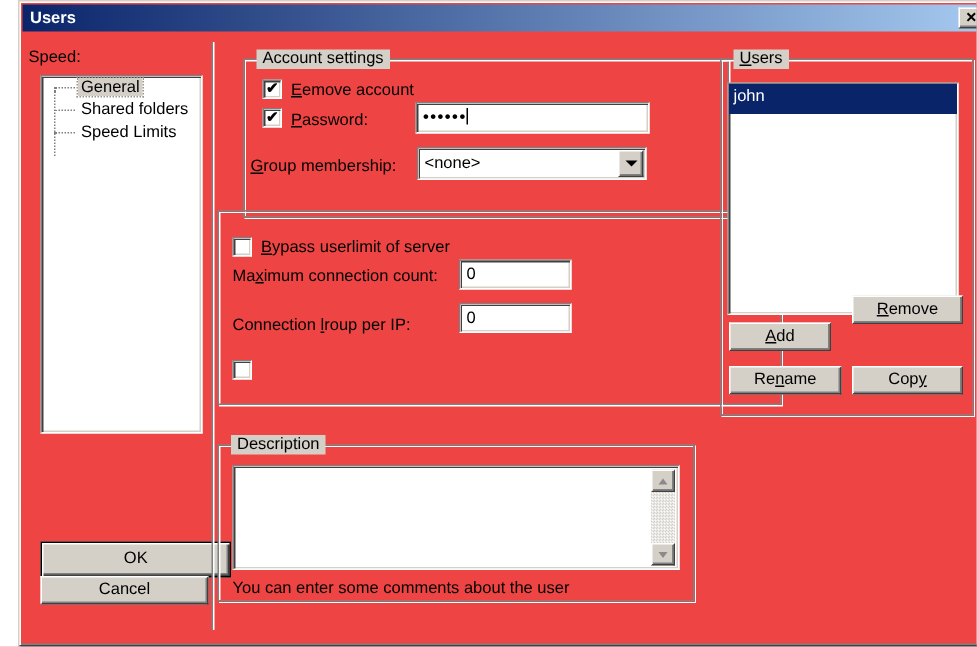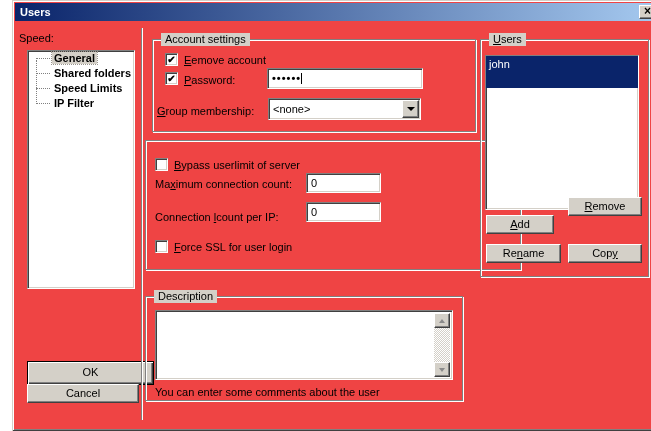--- a/index.html
+++ b/index.html
@@ -67,30 +67,30 @@
     position:absolute; top:1px; right:1px; bottom:1px; width:17px; background:#d4d0c8;
     border:1px solid; border-color:#fff #404040 #404040 #fff;
     box-shadow: inset -1px -1px 0 #808080;
   }
   .arrow-down {
     position:absolute; left:50%; top:50%; margin:-2px 0 0 -4px;
     width:0; height:0; border-left:4px solid transparent; border-right:4px solid transparent;
     border-top:4px solid #000;
   }
 
-  .tree { position:absolute; left:15px; top:50px; width:108px; height:239px;font-weight:bold; }
+  .tree { position:absolute; left:15px; top:50px; width:108px; height:239px; }
   .tree-vline { position:absolute; left:8px; top:9px; height:44px; border-left:1px dotted #808080; }
   .tree-item { position:relative; height:15px; line-height:14px; padding-left:24px; white-space:nowrap; cursor:default; }
   .tree-item::before { content:""; position:absolute; left:8px; top:7px; width:14px; border-top:1px dotted #808080; }
   .tree-item:first-child { margin-top:2px; }
   .tree-item .tree-text { padding:0 2px; }
   .tree-item.selected .tree-text { background:#d4d0c8; outline:1px dotted #9a968e; }
 
   .userlist { position:absolute; left:4px; top:15px; width:154px; height:155px; }
-  .userlist-row { height:32px; line-height:16px; padding-left:3px; cursor:default; }
+  .userlist-row { height:20px; line-height:16px; padding-left:3px; cursor:default; }
   .userlist-row.selected { background:#0a246a; color:#fff; }
 
   .textarea { position:absolute; }
   .scrollbar {
     position:absolute; top:2px; right:2px; bottom:2px; width:16px;
     background-color:#e9e7e2;
     background-image:repeating-conic-gradient(#ffffff 0% 25%, #d4d0c8 0% 50%);
     background-size:2px 2px;
   }
   .sb-btn {
@@ -125,31 +125,28 @@
     <div class="tree-vline"></div>
     <div class="tree-item selected">
       <span class="tree-text">General</span>
     </div>
     <div class="tree-item">
       <span class="tree-text">Shared folders</span>
     </div>
     <div class="tree-item">
       <span class="tree-text">Speed Limits</span>
     </div>
-    <div class="tree-item">
-      <span class="tree-text">IP Filter</span>
-    </div>
   </div>
 
   <div class="btn default" style="left:15px; top:361px; width:127px; height:24px; line-height:21px;">OK</div>
   <div class="btn" style="left:15px; top:384px; width:112px; height:19px; line-height:17px;">Cancel</div>
 
   <div class="vsep"></div>
 
-  <div class="group" style="left:140px; top:39px; width:324px; height:93px;">
+  <div class="group" style="left:150px; top:39px; width:324px; height:106px;">
     <div class="group-caption">
       <span>Account settings</span>
     </div>
 
     <div class="checkbox" style="left:12px; top:13px;">
       <span>✔</span>
     </div>
     <div class="label" style="left:31px; top:14px;"><span></span><span class="u">E</span><span>emove account</span></div>
 
     <div class="checkbox" style="left:12px; top:32px;">
@@ -174,29 +171,28 @@
     <div class="checkbox" style="left:9px; top:17px;">
       <span></span>
     </div>
     <div class="label" style="left:28px; top:18px;"><span></span><span class="u">B</span><span>ypass userlimit of server</span></div>
 
     <div class="label" style="left:9px; top:37px;"><span>Ma</span><span class="u">x</span><span>imum connection count:</span></div>
     <div class="sunken field" style="left:160px; top:32px; width:75px; height:20px;">
       <span>0</span>
     </div>
 
-    <div class="label" style="left:9px; top:70px;"><span>Connection </span><span class="u">l</span><span>count per IP:</span></div>
+    <div class="label" style="left:9px; top:70px;"><span>Connection </span><span class="u">l</span><span>roup per IP:</span></div>
     <div class="sunken field" style="left:160px; top:61px; width:75px; height:20px;">
       <span>0</span>
     </div>
 
     <div class="checkbox" style="left:9px; top:99px;">
       <span></span>
     </div>
-    <div class="label" style="left:28px; top:100px;"><span></span><span class="u">F</span><span>orce SSL for user login</span></div>
   </div>
 
   <div class="group" style="left:133px; top:296px; width:318px; height:105px;">
     <div class="group-caption">
       <span>Description</span>
     </div>
     <div class="sunken textarea" style="left:9px; top:13px; width:298px; height:70px;">
       <span class="field" style="left:2px; top:0;"></span>
       <div class="scrollbar">
         <div class="sb-btn sb-up">

